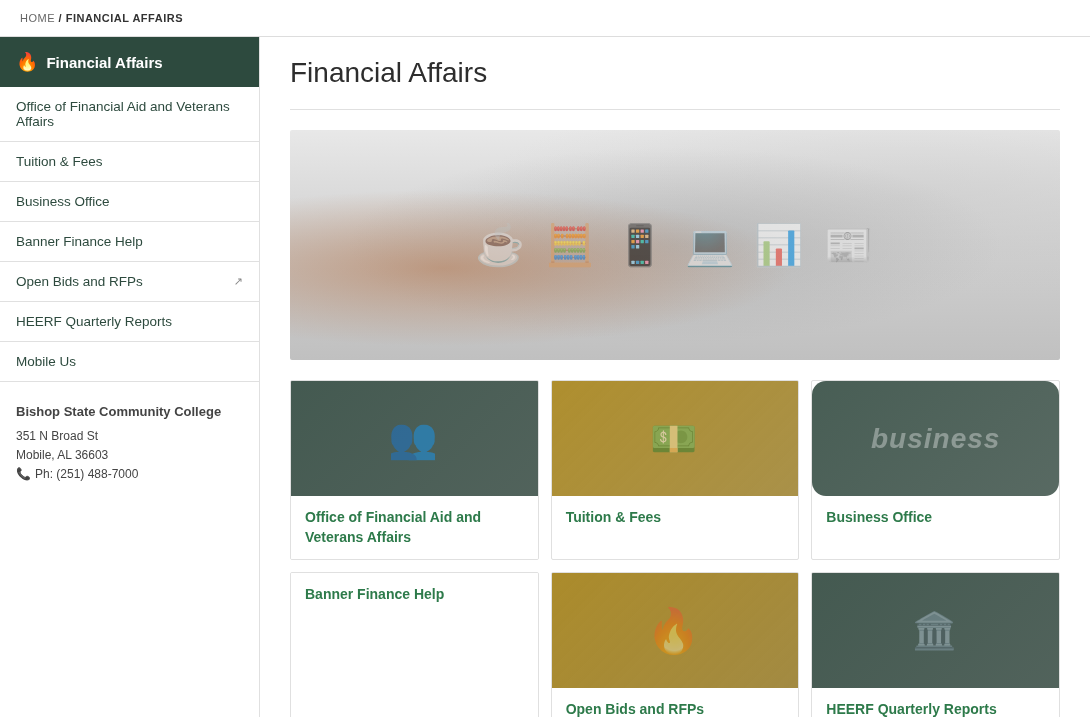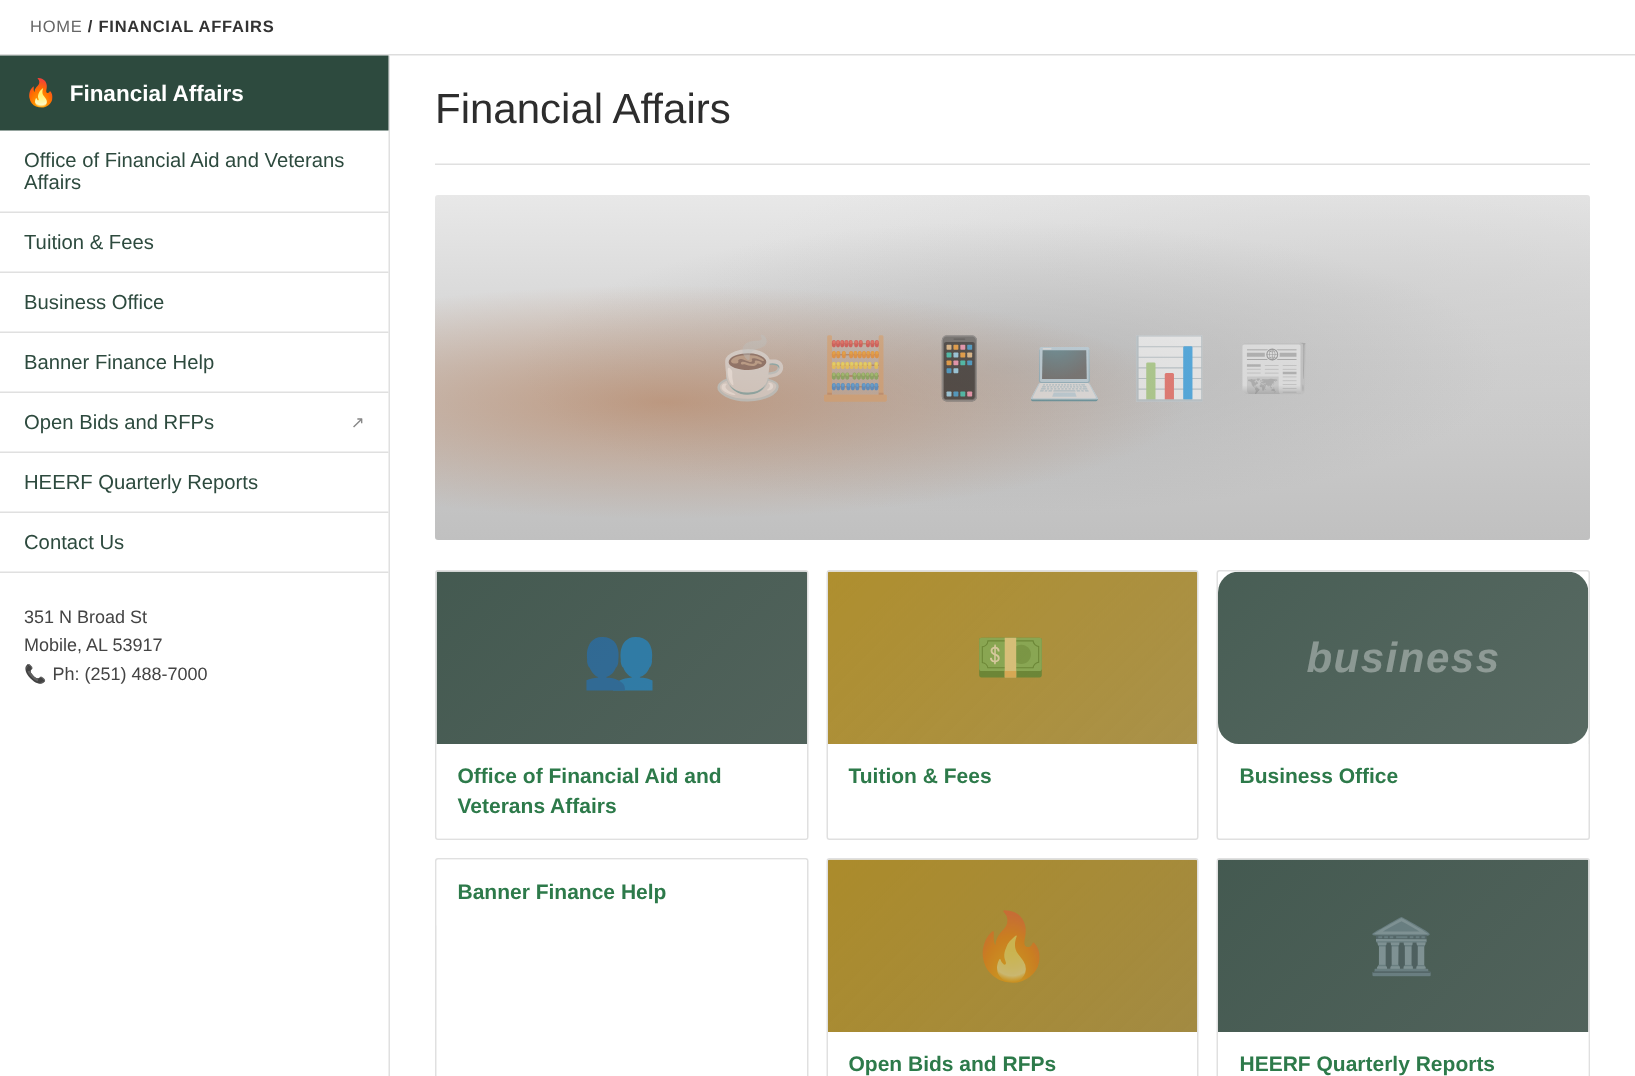--- a/index.html
+++ b/index.html
@@ -270,27 +270,28 @@
           <span class="external-icon">↗</span>
         </a>
       </li>
       <li>
         <a href="#">
           <span>HEERF Quarterly Reports</span>
         </a>
       </li>
       <li>
         <a href="#">
-          <span>Contact Us</span>
+          <span>Mobile Us</span>
         </a>
       </li>
     </ul>
     <div class="sidebar-footer">
+      <div class="org-name">Bishop State Community College</div>
       <div>351 N Broad St</div>
-      <div>Mobile, AL 53917</div>
+      <div>Mobile, AL 36603</div>
       <div class="phone">
         <span>📞</span>
         <span>Ph: (251) 488-7000</span>
       </div>
     </div>
   </aside>
 
   <main class="main-content">
     <h1 class="page-title">Financial Affairs</h1>
     <hr class="section-divider">

